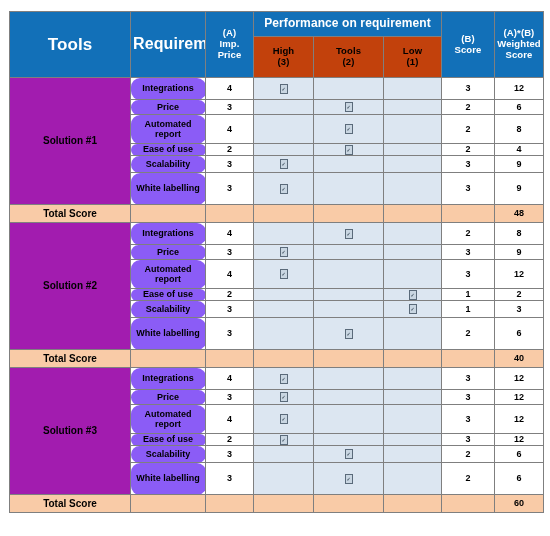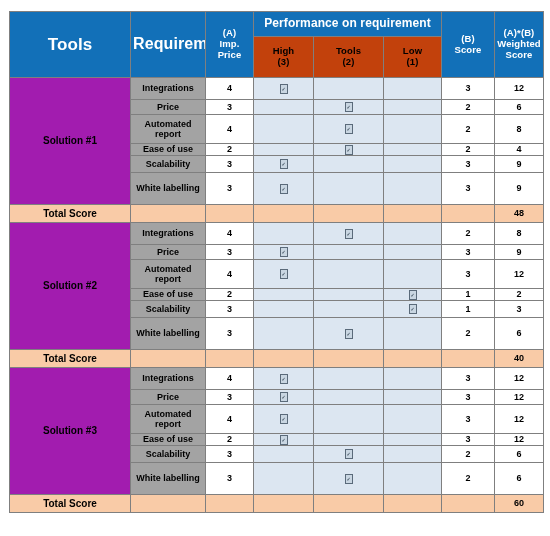--- a/index.html
+++ b/index.html
@@ -50,21 +50,22 @@
 
   
   td.tool{
     font-size:10px;
     vertical-align:middle;
     background:#a21caf;
   }
   td.req{
     vertical-align:bottom;
     padding-bottom:1px;
-    background:#a3a3a3;
+    background:#8b5cf6;
+    border-radius:9px;
   }
   td.wt{
     vertical-align:bottom;
     padding-bottom:1px;
     background:#fff;
   }
   td.perf{
     background:#DCE6F1;
     vertical-align:top;
     padding-top:1px;

